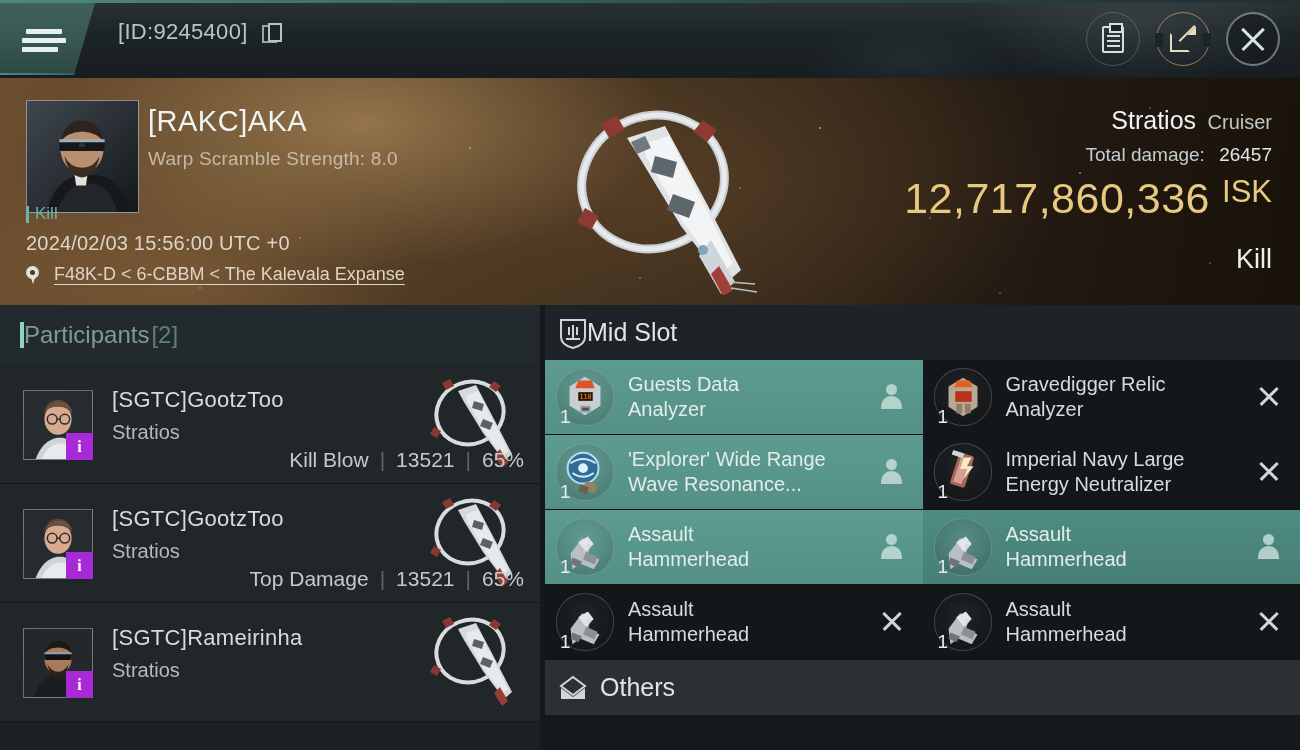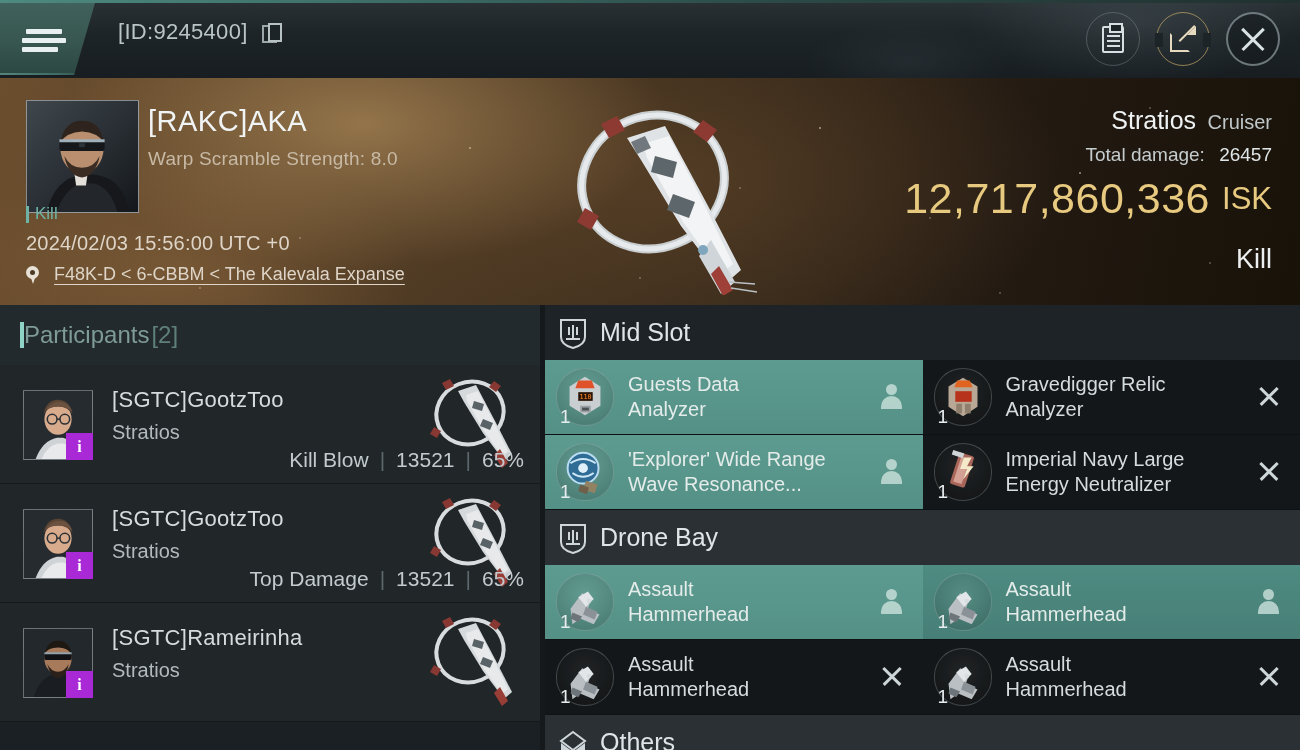--- a/index.html
+++ b/index.html
@@ -115,21 +115,21 @@
   .pin i { position:absolute; left:4px; top:4px; width:5px; height:5px; border-radius:50%; background:#4a3a26; }
   .loc a { font-size:18px; color:#ded5c8; text-decoration:underline; text-underline-offset:4px; cursor:pointer; }
 
   .ship-img { position:absolute; left:505px; top:12px; width:300px; height:205px; }
 
   .ship-line { position:absolute; right:28px; top:28px; text-align:right; }
   .ship-line .nm { font-size:25px; color:#eef2f3; }
   .ship-line .cl { font-size:20px; color:#bfc7c9; margin-left:7px; }
   .dmg { position:absolute; right:28px; top:66px; font-size:19px; color:#c5ccce; }
   .dmg .v { color:#dfe5e7; margin-left:9px; }
-  .isk { position:absolute; right:28px; top:96px; display:flex; align-items:center; justify-content:flex-end; }
+  .isk { position:absolute; right:28px; top:96px; display:flex; align-items:flex-start; justify-content:flex-end; }
   .isk .n { font-size:43px; color:#e7c97f; letter-spacing:.5px; }
   .isk .u { font-size:31px; color:#e7c97f; margin-left:12px; }
   .kill-r { position:absolute; right:28px; top:166px; font-size:27px; color:#eceff0; }
 
   
   .body { position:absolute; left:0; top:305px; width:1300px; height:445px; background:#15191c; }
 
   
   .left { position:absolute; left:0; top:0; width:540px; height:445px; background:#1b2024; overflow:hidden; }
   .left-head { height:60px; background:#232a2e; display:flex; align-items:center; padding-left:20px; }
@@ -146,21 +146,21 @@
   .p-badge span { color:#fff; font-size:16px; font-weight:bold; font-family:"Liberation Serif",serif; }
   .p-name { position:absolute; left:112px; top:22px; font-size:22px; color:#d5dcde; letter-spacing:.3px; }
   .p-ship { position:absolute; left:112px; top:56px; font-size:20px; color:#b2babd; }
   .p-stats { position:absolute; right:16px; bottom:11px; font-size:21px; color:#c2cace;
     display:flex; align-items:center; gap:11px; }
   .p-stats .sep { color:#5d686d; }
   .p-shipimg { position:absolute; right:8px; top:4px; width:128px; height:104px; opacity:.95; }
 
   
   .right { position:absolute; left:545px; top:0; width:755px; height:445px; background:#15191c; overflow:hidden; }
-  .sec-head { height:55px; background:#1e2327; display:flex; align-items:center; gap:13px; padding-left:14px; }
+  .sec-head { height:55px; background:#1e2327; display:flex; align-items:center; padding-left:14px; }
   .sec-head.alt { background:#2a3034; }
   .sec-title { font-size:25px; color:#dfe5e7; }
   .sh-ic { width:28px; height:32px; position:relative; }
   .sh-ic svg { display:block; }
   .grid { display:flex; flex-wrap:wrap; }
   .cell { width:377.5px; height:75px; position:relative; display:flex; align-items:center;
     border-bottom:1px solid #0e1214; cursor:pointer; background:#1a1f22; }
   .cell.dark { background:#141719; }
   .cell.hi { background:linear-gradient(180deg,#5d9b90 0%,#549086 100%); }
   .cell.hi.g2 { background:linear-gradient(180deg,#4e8b81 0%,#477f77 100%); }
@@ -485,32 +485,20 @@
       <rect x="23" y="14" width="9" height="27" transform="rotate(18 28 27)" fill="#d4a093"></rect>
       <path d="M30 14 l8 0 -5 9 7 0 -11 14 4-11 -7 0z" fill="#f4e9c8"></path>
       <rect x="18" y="8" width="12" height="5" transform="rotate(18 24 10)" fill="#cfd5d8"></rect>
                 </svg>
         <span class="qty">1</span>
       </span>
       <span class="lbl">Imperial Navy Large<br>Energy Neutralizer</span>
       <span class="act"><span class="xmk"></span></span>
             </div>
           </div>
-          <div class="sec-head alt">
-            <span class="sh-ic">
-              <svg viewBox="0 0 28 32">
-    <path d="M2 3 h24 v17 q0 8 -12 11 q-12-3 -12-11z" fill="none" stroke="#cfd6d9" stroke-width="2"></path>
-    <rect x="13" y="8" width="2" height="13" fill="#cfd6d9"></rect>
-    <rect x="9" y="10" width="2" height="8" fill="#cfd6d9"></rect>
-    <rect x="17" y="10" width="2" height="8" fill="#cfd6d9"></rect>
-    <rect x="7" y="21" width="14" height="2" fill="#cfd6d9"></rect>
-              </svg>
-            </span>
-     <span class="sec-title">Drone Bay</span>
-          </div>
           <div class="grid">
             <div class="cell hi">
       <span class="ico"><svg viewBox="0 0 58 58">
       <path d="M14 36 l12-16 10 4 -4 12 12 6 -6 10 -14-6 -8 6z" fill="#b9bfc3"></path>
       <path d="M22 24 l10-6 6 8 -8 8z" fill="#e2e6e8"></path>
       <path d="M30 34 l12 5 -3 8 -12-5z" fill="#8b9297"></path>
       <path d="M16 40 l10 4 -4 6 -8-4z" fill="#6e757a"></path>
       <circle cx="33" cy="28" r="2.4" fill="#d7dcdf"></circle>
                 </svg>
         <span class="qty">1</span>

